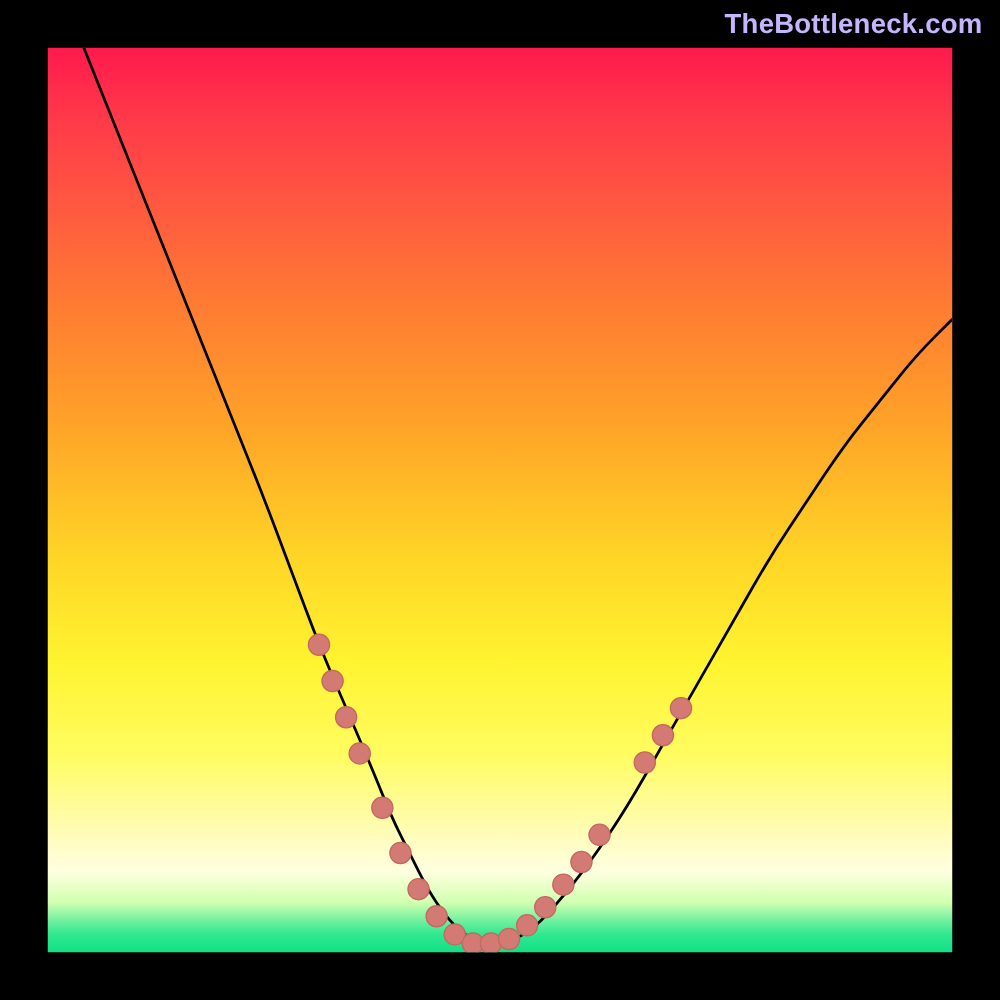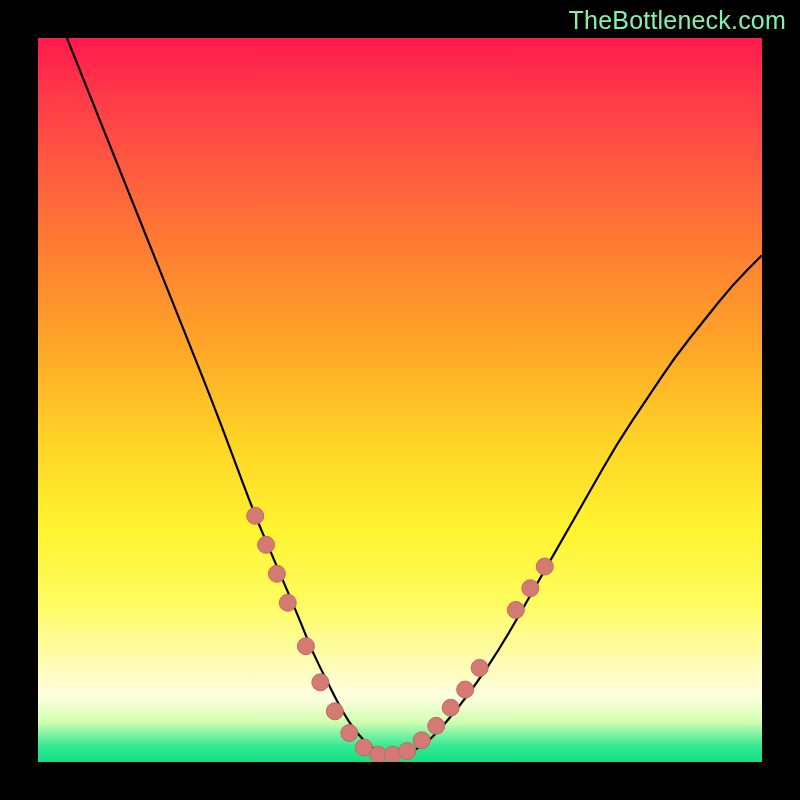--- a/index.html
+++ b/index.html
@@ -47,24 +47,24 @@
     );
   }
   .curves {
     position: absolute;
     inset: 0;
   }
   .watermark {
     position: absolute;
     top: 6px;
     right: 14px;
-    color: #86efac;
-    font-size: 25px;
+    color: #c4b5fd;
+    font-size: 22px;
     letter-spacing: 0.2px;
-    font-weight: 400;
+    font-weight: 700;
   }
 </style>
 </head>
 <body>
 
 <div class="frame">
   <div class="watermark">TheBottleneck.com</div>
   <div class="plot">
     <div class="grad"></div>
     <svg class="curves" viewBox="0 0 724 724" preserveAspectRatio="none">

